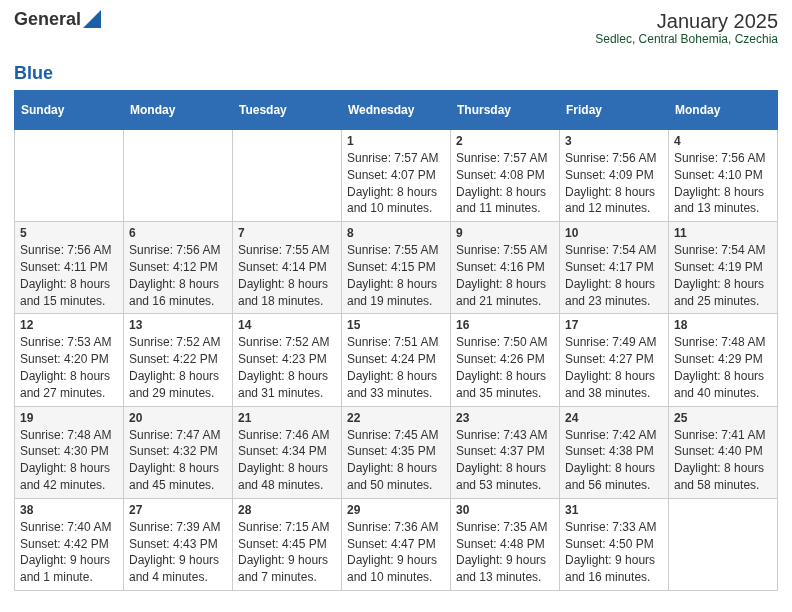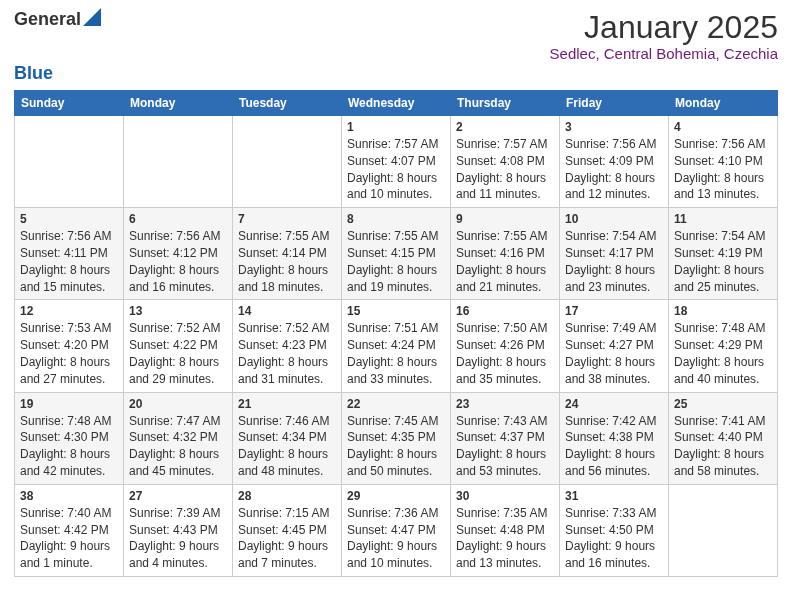--- a/index.html
+++ b/index.html
@@ -33,45 +33,45 @@
     }
     .logo-blue {
       font-size: 18px;
       font-weight: bold;
       color: #1a5fa8;
       line-height: 1;
       margin-top: 36px;
     }
     .logo-row {
       display: flex;
-      align-items: center;
+      align-items: flex-end;
     }
     .title-section {
       text-align: right;
     }
     .month-title {
-      font-size: 32px;
+      font-size: 20px;
       font-weight: normal;
       color: #333;
       line-height: 1.1;
     }
     .location {
-      font-size: 15px;
-      color: #701a75;
+      font-size: 12px;
+      color: #14532d;
     }
     .calendar {
       width: 100%;
       border-collapse: collapse;
       table-layout: fixed;
     }
     .calendar th {
       background-color: #2e6db4;
       color: #fff;
       text-align: left;
-      padding: 5px 6px;
+      padding: 12px 6px;
       font-size: 12px;
       font-weight: bold;
       border: 1px solid #2e6db4;
     }
     .calendar td {
       border: 1px solid #ccc;
       vertical-align: top;
       padding: 4px 5px;
       font-size: 9.5px;
       color: #333;

